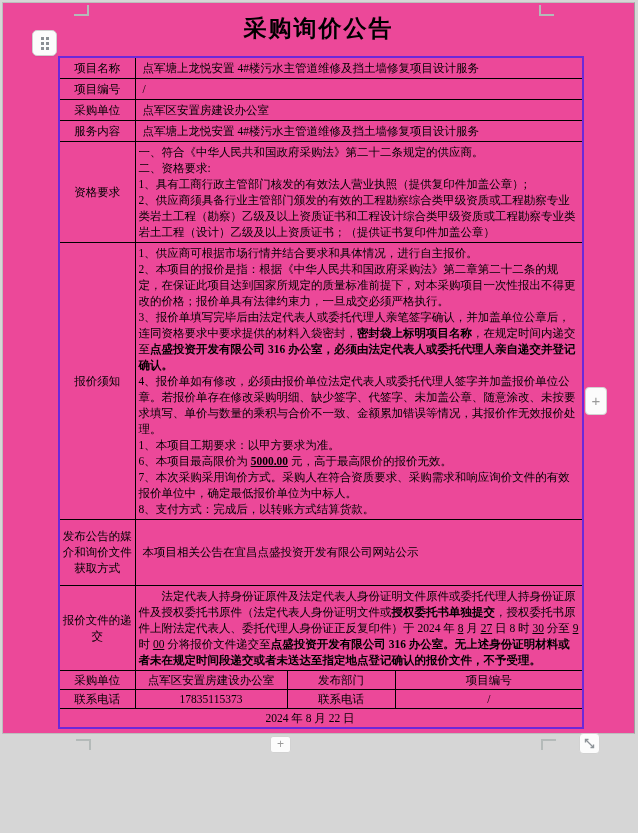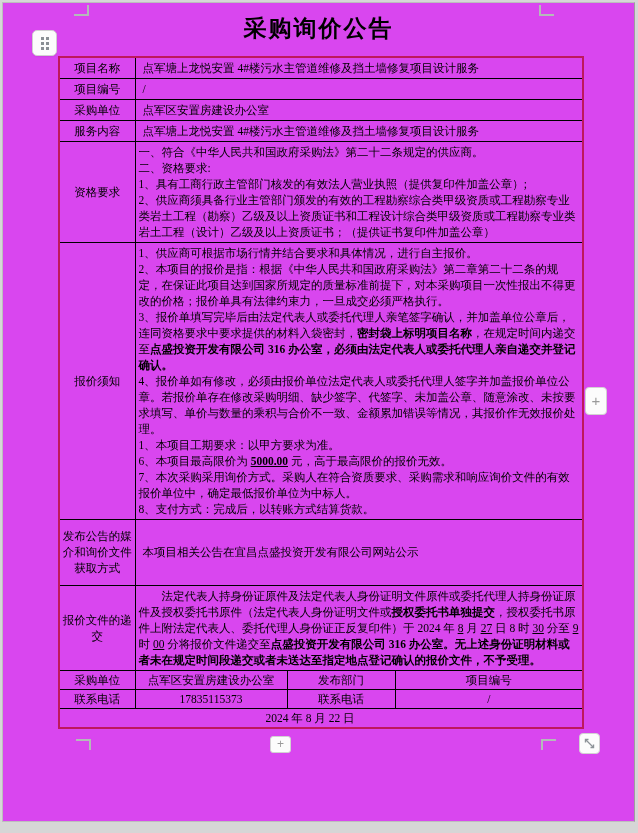--- a/index.html
+++ b/index.html
@@ -5,22 +5,22 @@
   * { box-sizing: border-box; margin: 0; padding: 0; }
   html,body { width:638px; height:833px; }
   body {
     background:#d6d6d6;
     font-family:"Liberation Serif","DejaVu Serif",serif;
     color:#000;
     overflow:hidden;
     position:relative;
   }
   .page {
-    position:absolute; left:2px; top:2px; width:633px; height:820px;
-    background:#d946ef; border:1px solid #bdbdbd; border-right-color:#9e9e9e;
+    position:absolute; left:2px; top:2px; width:633px; height:732px;
+    background:#ec4899; border:1px solid #bdbdbd; border-right-color:#9e9e9e;
   }
   .title {
     margin-top:10px; text-align:center;
     font-size:23px; font-weight:bold; letter-spacing:2px;
   }
   
   .mark { position:absolute; width:15px; height:11px; }
   .mark-tl { left:71px; top:2px;  border-right:2px solid #b4bab9; border-bottom:2px solid #b4bab9; }
   .mark-tr { left:536px; top:2px; border-left:2px solid #b4bab9; border-bottom:2px solid #b4bab9; }
   
@@ -50,21 +50,21 @@
     position:absolute; left:521px; top:4px; width:21px; height:21px;
     background:#fcfcfc; border:1px solid #d2d2d2; border-radius:4px;
     display:flex; align-items:center; justify-content:center; cursor:nwse-resize;
   }
   .mark-bl { left:18px; top:10px;  border-right:2px solid #b4bab9; border-top:2px solid #b4bab9; }
   .mark-br { left:483px; top:10px; border-left:2px solid #b4bab9; border-top:2px solid #b4bab9; }
   
   table {
     margin:12px 0 0 55px;
     border-collapse:collapse; table-layout:fixed;
-    width:524px; border:2px solid #be185d;
+    width:524px; border:2px solid #6d28d9;
   }
   td { border:1px solid #000; vertical-align:middle; font-size:11.5px; line-height:16px; }
   td.lbl { text-align:center; padding:1px 2px; }
   td.val { padding:1px 7px; }
   td.ctr { text-align:center; padding:1px 2px; }
   tr.r21 td { height:21px; }
   tr.rft td { height:19px; }
   td.parcell { padding:2px 3px; }
   .para { min-height:16px; }
   .b { font-weight:bold; }

